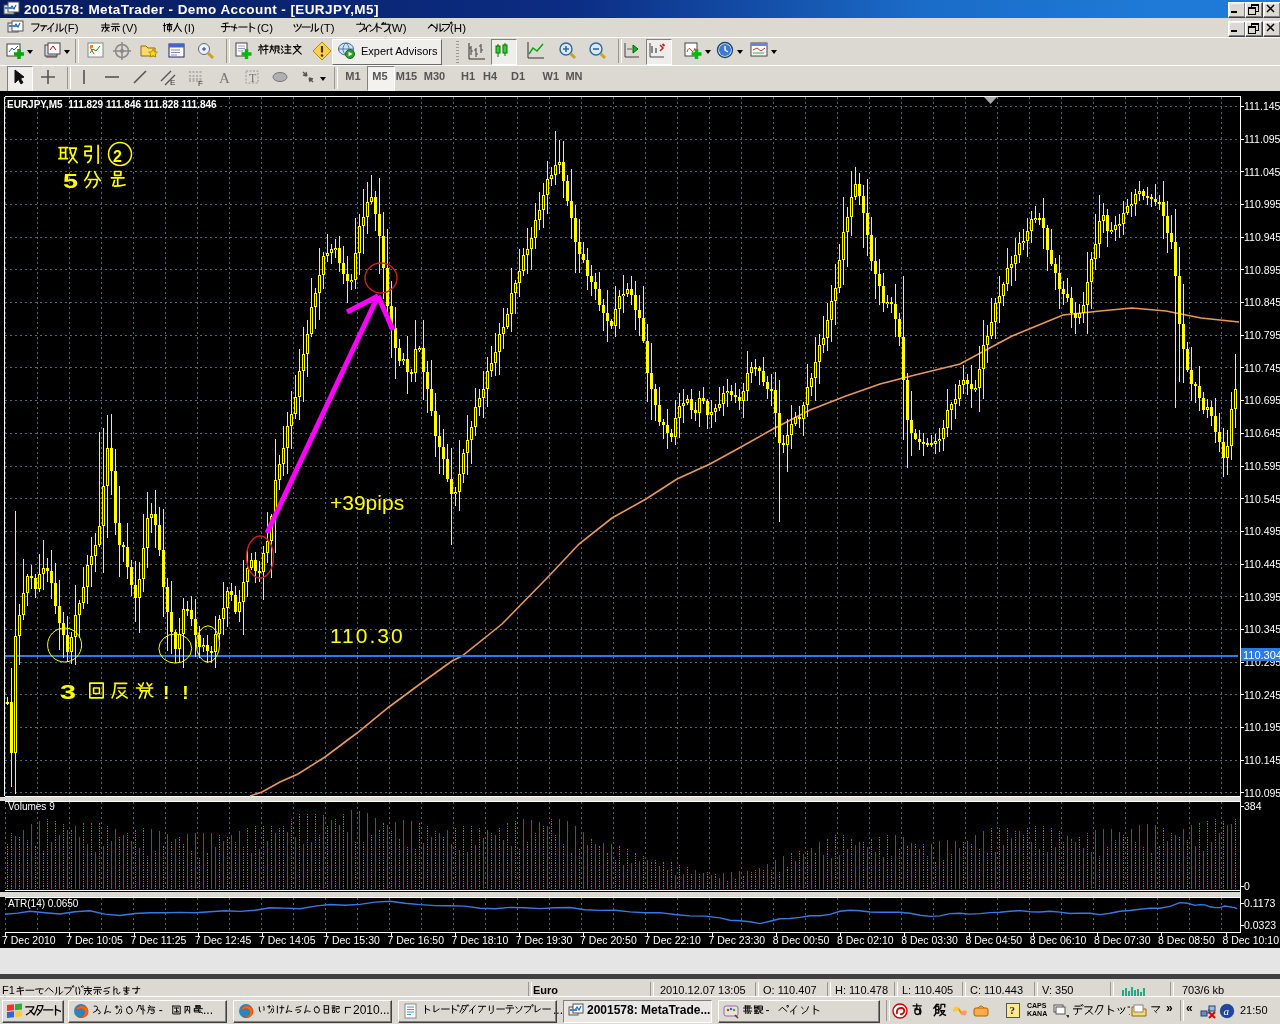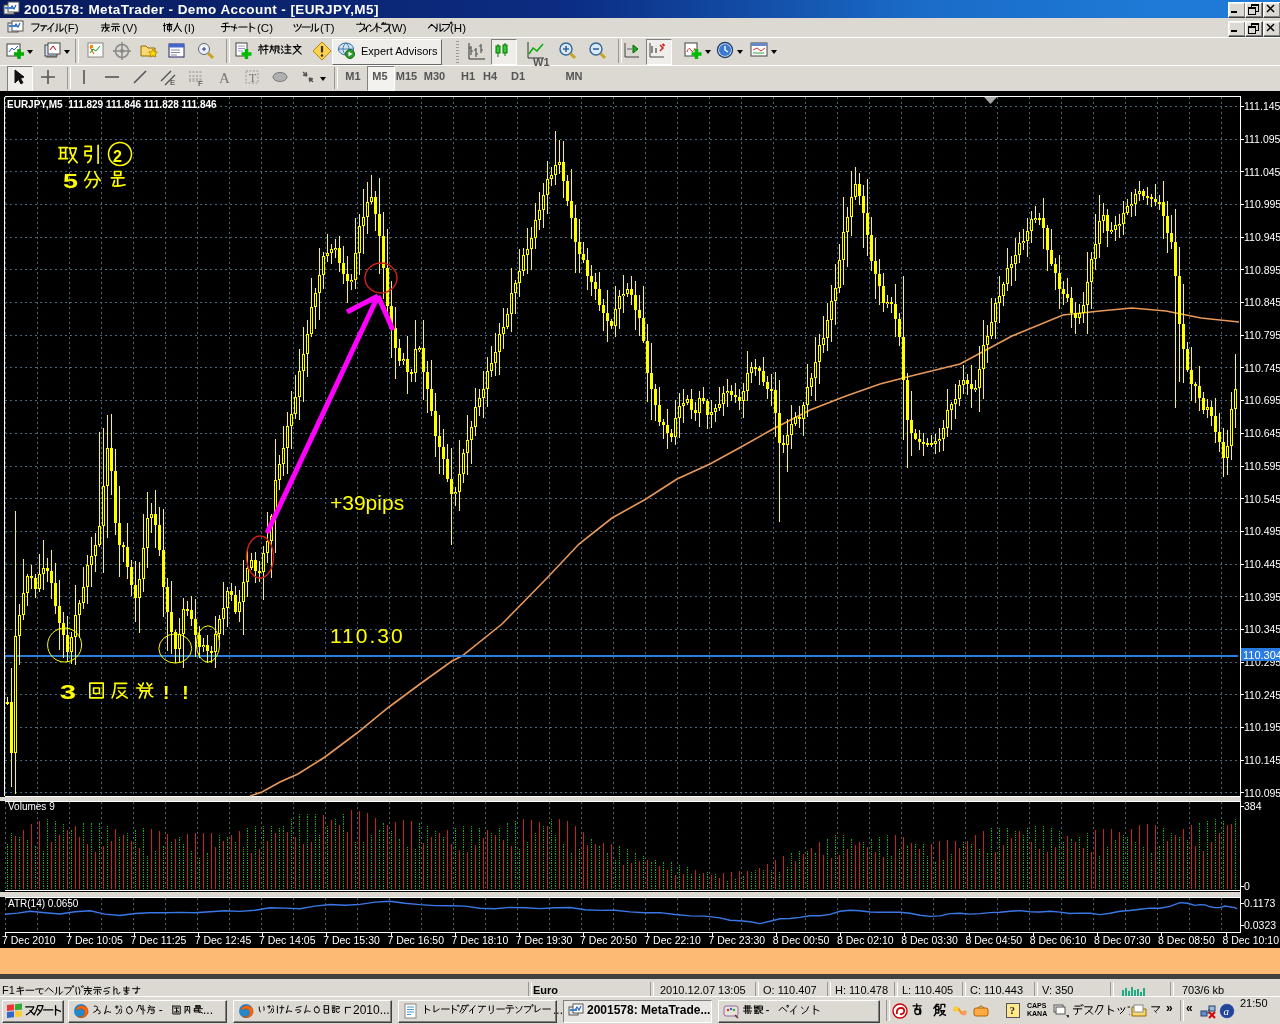--- a/index.html
+++ b/index.html
@@ -1,13 +1,13 @@
 <!DOCTYPE html>
 <html><head><meta charset="utf-8"><style>body{margin:0;background:#000}.wbtn{position:absolute;background:#dcd8d2;border:1px solid;border-color:#fff #404040 #404040 #fff;box-shadow:inset -1px -1px 0 #808080,inset 1px 1px 0 #f4f2ee}</style></head><body>
-<div style="position:relative;width:1280px;height:1024px;overflow:hidden;background:#fdba74">
+<div style="position:relative;width:1280px;height:1024px;overflow:hidden;background:#e5e5e5">
     <div style="position:absolute;left:0;top:0;width:1280px;height:18px;background:linear-gradient(90deg,#091b5c 0%,#0c2d84 45%,#1a6cc8 72%,#1e7ad6 90%,#1e7ad6 100%)">
       <svg style="position:absolute;left:3px;top:1px" width="17" height="16">
         <rect x="1" y="4" width="10" height="9" fill="#e8e8e8" stroke="#555"></rect>
         <rect x="5" y="1" width="11" height="10" fill="#fff" stroke="#555"></rect>
         <path d="M7 8 L9 5 L11 8 L13 4" stroke="#2060c0" stroke-width="1.2" fill="none"></path>
         <rect x="2" y="6" width="8" height="2" fill="#4080d0"></rect>
       </svg>
       <div style="position:absolute;left:24px;top:2px;font:bold 13.5px 'Liberation Sans',sans-serif;color:#fff;letter-spacing:0.4px">2001578: MetaTrader - Demo Account - [EURJPY,M5]</div>
       <div class="wbtn" style="left:1228px;top:2px;width:16px;height:14px"></div>
       <div style="position:absolute;left:1231px;top:11px;width:6px;height:2px;background:#000"></div>
@@ -227,21 +227,21 @@
     </svg>
     <div style="position:absolute;left:334px;top:67px;width:2px;height:22px;border-left:1px solid #9a9691;border-right:1px solid #fff"></div>
     <div style="position:absolute;left:340px;top:70px;width:26px;text-align:center;font:bold 11px 'Liberation Sans',sans-serif;color:#555">M1</div>
     <div style="position:absolute;left:367px;top:66px;width:26px;height:23px;background:#f4f2ee;border:1px solid;border-color:#808080 #fff #fff #808080"></div>
     <div style="position:absolute;left:367px;top:70px;width:26px;text-align:center;font:bold 11px 'Liberation Sans',sans-serif;color:#555">M5</div>
     <div style="position:absolute;left:393px;top:70px;width:27px;text-align:center;font:bold 11px 'Liberation Sans',sans-serif;color:#555">M15</div>
     <div style="position:absolute;left:421px;top:70px;width:27px;text-align:center;font:bold 11px 'Liberation Sans',sans-serif;color:#555">M30</div>
     <div style="position:absolute;left:449px;top:70px;width:26px;text-align:right;font:bold 11px 'Liberation Sans',sans-serif;color:#555">H1</div>
     <div style="position:absolute;left:477px;top:70px;width:26px;text-align:center;font:bold 11px 'Liberation Sans',sans-serif;color:#555">H4</div>
     <div style="position:absolute;left:505px;top:70px;width:26px;text-align:center;font:bold 11px 'Liberation Sans',sans-serif;color:#555">D1</div>
-    <div style="position:absolute;left:533px;top:56px;width:26px;text-align:left;font:bold 11px 'Liberation Sans',sans-serif;color:#555">W1</div>
+    <div style="position:absolute;left:533px;top:70px;width:26px;text-align:right;font:bold 11px 'Liberation Sans',sans-serif;color:#555">W1</div>
     <div style="position:absolute;left:561px;top:70px;width:26px;text-align:center;font:bold 11px 'Liberation Sans',sans-serif;color:#555">MN</div>
     <svg width="1280" height="857" viewBox="0 91 1280 857" style="position:absolute;left:0;top:91px" shape-rendering="crispEdges">
       <rect x="0" y="91" width="1280" height="857" fill="#000"></rect>
       <rect x="0" y="797" width="1240" height="4" fill="#dcd8d2"></rect>
       <rect x="0" y="892" width="1240" height="5" fill="#dcd8d2"></rect>
       <path d="M5.6 97 V795 M5.6 802 V888 M5.6 898 V931 M37.6 97 V795 M37.6 802 V888 M37.6 898 V931 M69.6 97 V795 M69.6 802 V888 M69.6 898 V931 M101.6 97 V795 M101.6 802 V888 M101.6 898 V931 M133.6 97 V795 M133.6 802 V888 M133.6 898 V931 M165.6 97 V795 M165.6 802 V888 M165.6 898 V931 M197.6 97 V795 M197.6 802 V888 M197.6 898 V931 M229.6 97 V795 M229.6 802 V888 M229.6 898 V931 M261.6 97 V795 M261.6 802 V888 M261.6 898 V931 M293.6 97 V795 M293.6 802 V888 M293.6 898 V931 M325.6 97 V795 M325.6 802 V888 M325.6 898 V931 M357.6 97 V795 M357.6 802 V888 M357.6 898 V931 M389.6 97 V795 M389.6 802 V888 M389.6 898 V931 M421.6 97 V795 M421.6 802 V888 M421.6 898 V931 M453.6 97 V795 M453.6 802 V888 M453.6 898 V931 M485.6 97 V795 M485.6 802 V888 M485.6 898 V931 M517.6 97 V795 M517.6 802 V888 M517.6 898 V931 M549.6 97 V795 M549.6 802 V888 M549.6 898 V931 M581.6 97 V795 M581.6 802 V888 M581.6 898 V931 M613.6 97 V795 M613.6 802 V888 M613.6 898 V931 M645.6 97 V795 M645.6 802 V888 M645.6 898 V931 M677.6 97 V795 M677.6 802 V888 M677.6 898 V931 M709.6 97 V795 M709.6 802 V888 M709.6 898 V931 M741.6 97 V795 M741.6 802 V888 M741.6 898 V931 M773.6 97 V795 M773.6 802 V888 M773.6 898 V931 M805.6 97 V795 M805.6 802 V888 M805.6 898 V931 M837.6 97 V795 M837.6 802 V888 M837.6 898 V931 M869.6 97 V795 M869.6 802 V888 M869.6 898 V931 M901.6 97 V795 M901.6 802 V888 M901.6 898 V931 M933.6 97 V795 M933.6 802 V888 M933.6 898 V931 M965.6 97 V795 M965.6 802 V888 M965.6 898 V931 M997.6 97 V795 M997.6 802 V888 M997.6 898 V931 M1029.6 97 V795 M1029.6 802 V888 M1029.6 898 V931 M1061.6 97 V795 M1061.6 802 V888 M1061.6 898 V931 M1093.6 97 V795 M1093.6 802 V888 M1093.6 898 V931 M1125.6 97 V795 M1125.6 802 V888 M1125.6 898 V931 M1157.6 97 V795 M1157.6 802 V888 M1157.6 898 V931 M1189.6 97 V795 M1189.6 802 V888 M1189.6 898 V931 M1221.6 97 V795 M1221.6 802 V888 M1221.6 898 V931" stroke="#48687a" stroke-width="1" fill="none" stroke-dasharray="2,3"></path>
       <path d="M5 106.5 H1238 M5 139.2 H1238 M5 171.9 H1238 M5 204.5 H1238 M5 237.2 H1238 M5 269.9 H1238 M5 302.6 H1238 M5 335.3 H1238 M5 367.9 H1238 M5 400.6 H1238 M5 433.3 H1238 M5 466.0 H1238 M5 498.7 H1238 M5 531.3 H1238 M5 564.0 H1238 M5 596.7 H1238 M5 629.4 H1238 M5 662.1 H1238 M5 694.7 H1238 M5 727.4 H1238 M5 760.1 H1238 M5 792.8 H1238" stroke="#48687a" stroke-width="1" fill="none" stroke-dasharray="2,3"></path>
       <path d="M4.5 96.5 H1240 M4.5 96.5 V796 M4.5 796.5 H1240 M4.5 801.5 H1240 M4.5 890.5 H1240 M4.5 897.5 H1240 M4.5 932.5 H1240" stroke="#ffffff" stroke-width="1" fill="none"></path>
       <g shape-rendering="crispEdges">
         <path d="M7.5 889 V843.1 M11.5 889 V833.0 M19.5 889 V835.6 M27.5 889 V839.5 M35.5 889 V844.7 M43.5 889 V850.5 M47.5 889 V818.3 M55.5 889 V819.5 M63.5 889 V824.0 M71.5 889 V829.7 M83.5 889 V823.0 M91.5 889 V822.1 M99.5 889 V822.9 M107.5 889 V825.4 M119.5 889 V835.5 M127.5 889 V831.7 M135.5 889 V829.3 M143.5 889 V828.4 M147.5 889 V854.6 M155.5 889 V850.9 M163.5 889 V845.3 M171.5 889 V840.5 M179.5 889 V836.7 M183.5 889 V844.2 M191.5 889 V850.2 M199.5 889 V856.6 M207.5 889 V853.3 M219.5 889 V834.5 M227.5 889 V837.4 M235.5 889 V841.6 M243.5 889 V846.8 M247.5 889 V828.0 M255.5 889 V825.9 M263.5 889 V824.7 M271.5 889 V825.3 M279.5 889 V827.6 M283.5 889 V825.5 M291.5 889 V819.2 M299.5 889 V814.4 M307.5 889 V812.5 M315.5 889 V813.0 M319.5 889 V833.7 M327.5 889 V825.9 M335.5 889 V819.1 M343.5 889 V813.7 M355.5 889 V841.0 M363.5 889 V842.4 M371.5 889 V835.4 M379.5 889 V829.4 M383.5 889 V823.4 M391.5 889 V830.5 M399.5 889 V838.4 M407.5 889 V846.5 M415.5 889 V848.9 M419.5 889 V822.6 M427.5 889 V826.1 M435.5 889 V831.1 M443.5 889 V837.1 M455.5 889 V827.8 M463.5 889 V826.1 M471.5 889 V825.9 M479.5 889 V827.4 M491.5 889 V832.4 M499.5 889 V827.5 M507.5 889 V823.2 M515.5 889 V820.3 M519.5 889 V849.2 M527.5 889 V840.7 M535.5 889 V832.5 M543.5 889 V824.9 M551.5 889 V818.4 M555.5 889 V833.9 M563.5 889 V844.1 M571.5 889 V852.1 M579.5 889 V847.9 M591.5 889 V838.5 M599.5 889 V846.0 M607.5 889 V852.8 M615.5 889 V859.4 M619.5 889 V845.1 M627.5 889 V847.8 M635.5 889 V851.5 M643.5 889 V855.9 M651.5 889 V860.7 M655.5 889 V859.6 M663.5 889 V860.5 M671.5 889 V862.1 M679.5 889 V864.5 M687.5 889 V867.4 M691.5 889 V873.2 M699.5 889 V872.5 M707.5 889 V872.3 M715.5 889 V872.6 M727.5 889 V879.5 M735.5 889 V877.5 M743.5 889 V874.9 M751.5 889 V872.3 M755.5 889 V870.3 M763.5 889 V869.7 M771.5 889 V869.9 M779.5 889 V871.1 M787.5 889 V867.0 M791.5 889 V853.1 M799.5 889 V851.2 M807.5 889 V850.6 M815.5 889 V851.8 M827.5 889 V838.1 M835.5 889 V835.0 M843.5 889 V834.2 M851.5 889 V837.6 M863.5 889 V841.5 M871.5 889 V839.4 M879.5 889 V836.5 M887.5 889 V834.9 M891.5 889 V855.5 M899.5 889 V849.1 M907.5 889 V845.2 M915.5 889 V843.3 M923.5 889 V842.8 M927.5 889 V855.5 M935.5 889 V860.8 M943.5 889 V859.8 M951.5 889 V853.6 M963.5 889 V842.1 M971.5 889 V844.2 M979.5 889 V847.5 M987.5 889 V851.8 M991.5 889 V827.0 M999.5 889 V826.6 M1007.5 889 V827.8 M1015.5 889 V830.6 M1023.5 889 V835.2 M1027.5 889 V827.7 M1035.5 889 V826.0 M1043.5 889 V826.0 M1051.5 889 V827.5 M1059.5 889 V831.1 M1063.5 889 V842.1 M1071.5 889 V838.5 M1079.5 889 V836.2 M1087.5 889 V833.0 M1099.5 889 V854.7 M1107.5 889 V847.4 M1115.5 889 V840.3 M1123.5 889 V834.1 M1127.5 889 V835.6 M1135.5 889 V840.6 M1143.5 889 V846.9 M1151.5 889 V852.4 M1159.5 889 V846.3 M1163.5 889 V828.1 M1171.5 889 V832.4 M1179.5 889 V835.5 M1187.5 889 V840.0 M1199.5 889 V821.6 M1207.5 889 V819.6 M1215.5 889 V819.3 M1223.5 889 V820.9 M1235.5 889 V817.7" stroke="#00bb10" stroke-width="1.6" fill="none" stroke-dasharray="1.3,1"></path>
@@ -474,14 +474,14 @@
       <svg style="position:absolute;left:1200px;top:6px" width="17" height="16">
         <rect x="1" y="8" width="6" height="5" fill="#68c" stroke="#246"></rect>
         <rect x="9" y="3" width="6" height="5" fill="#9bd" stroke="#246"></rect>
         <path d="M7 10 H9 V6" stroke="#246" fill="none"></path>
         <path d="M9 9 L15 15 M15 9 L9 15" stroke="#d00" stroke-width="2"></path>
       </svg>
       <svg style="position:absolute;left:1219px;top:6px" width="16" height="16">
         <circle cx="8" cy="8" r="7.5" fill="#249" stroke="#fff" stroke-width="0.5"></circle>
         <text x="4.5" y="12" font-family="Liberation Serif" font-size="11" font-style="italic" fill="#fff">a</text>
       </svg>
-      <div style="position:absolute;left:1240px;top:0;font:11px 'Liberation Sans',sans-serif;color:#000">21:50</div>
+      <div style="position:absolute;left:1240px;top:7px;font:11px 'Liberation Sans',sans-serif;color:#000">21:50</div>
     </div>
   </div>
 </body></html>

